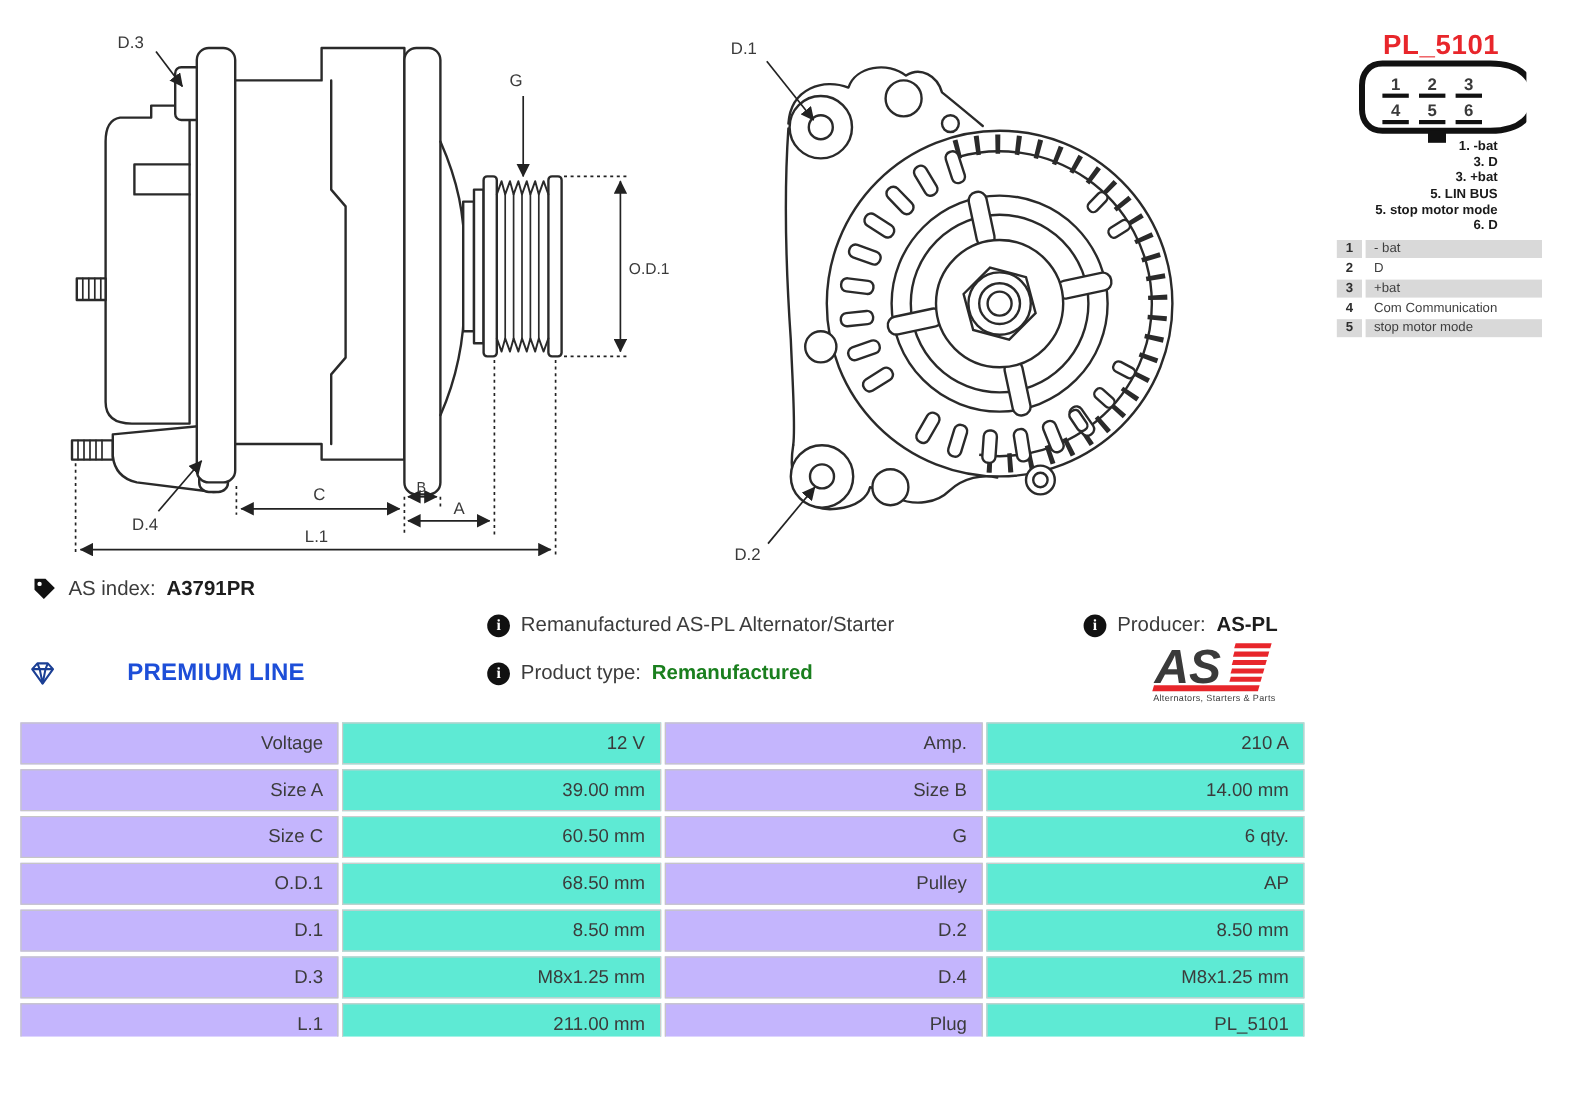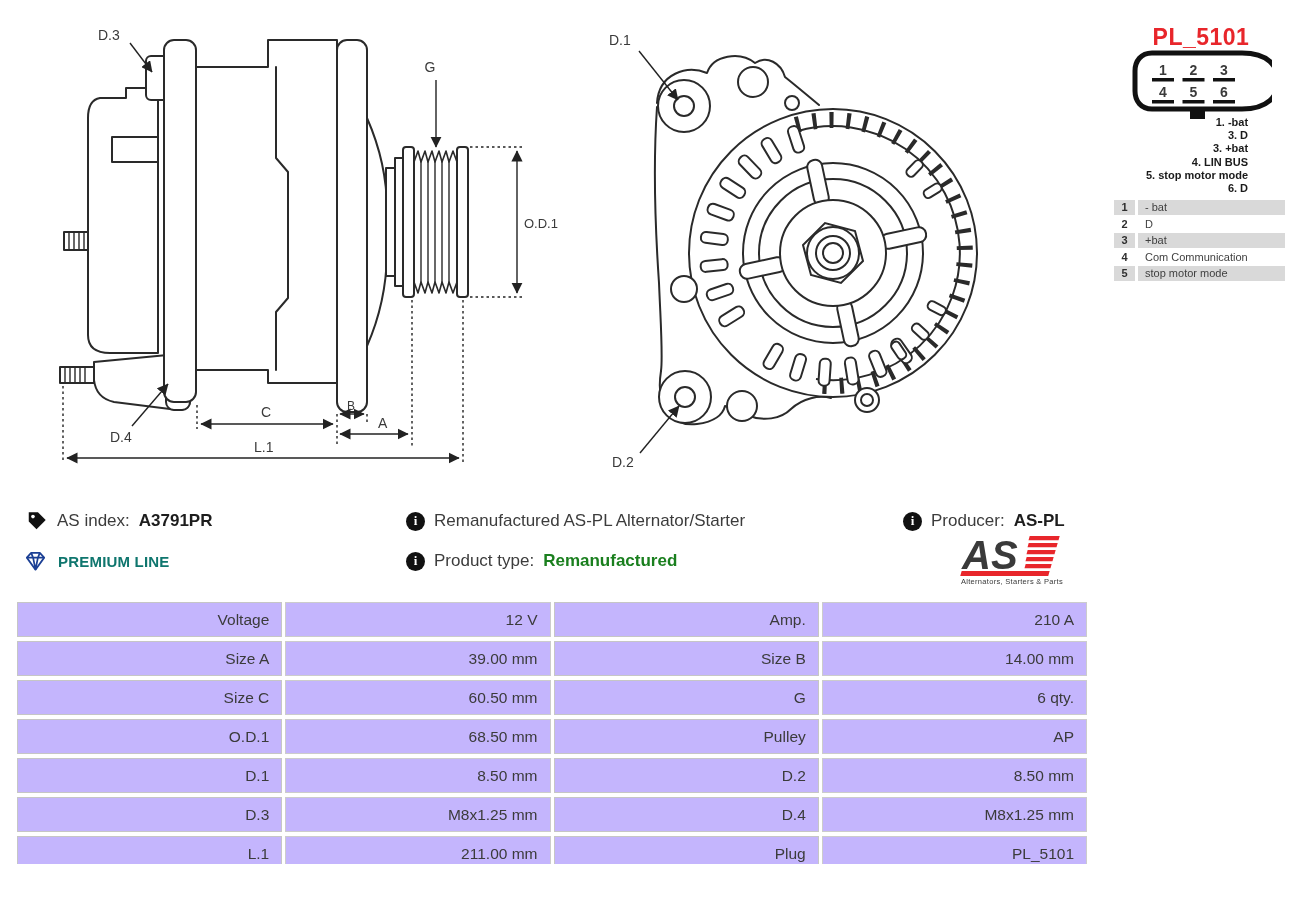--- a/index.html
+++ b/index.html
@@ -25,30 +25,30 @@
                 display:flex;align-items:center;}
   .pin-map-row.odd .pin-map-num,.pin-map-row.odd .pin-map-desc{background:#d9d9d9;}
   .pin-map-row.even .pin-map-num,.pin-map-row.even .pin-map-desc{background:#fff;}
 
   
   .info-item{display:flex;align-items:center;gap:9px;height:30px;font-size:17px;color:#3c3c3c;}
   .info-item b{color:#1d1d1d;}
   .info-icon{width:19px;height:19px;border-radius:50%;background:#111;color:#fff;
              display:flex;align-items:center;justify-content:center;
              font:bold 13px "Liberation Serif",serif;flex:none;}
-  .premium{color:#0f766e;font-weight:bold;font-size:15px;letter-spacing:.2px;}
+  .premium{color:#1d4ed8;font-weight:bold;font-size:20px;letter-spacing:.2px;margin-left:48px;}
   .green{color:#1a7f1e;font-weight:bold;}
 
   
   table.spec{position:absolute;left:14px;top:598px;width:1076px;
              border-collapse:separate;border-spacing:3px 4px;table-layout:fixed;}
   table.spec td{height:33px;font-size:15.5px;color:#3b3b3b;text-align:right;
                 padding:0 12px 0 8px;vertical-align:middle;}
   td.lbl{background:#c4b5fd;border:1px solid #c6c6c6;}
-  td.val{background:#c4b5fd;border:1px solid #cccccc;}
+  td.val{background:#5eead4;border:1px solid #cccccc;}
 </style>
 </head>
 <body>
 
 <div id="page">
 
   <svg class="abs" style="left:30px;top:10px;" width="530" height="465" viewBox="0 0 530 465">
     <defs>
       <marker id="m-ah" viewBox="0 0 8 8" refX="7.5" refY="4" markerWidth="8" markerHeight="8" orient="auto-start-reverse">
         <path d="M0,0 L8,4 L0,8 Z" fill="#222"></path>
@@ -208,21 +208,21 @@
       <rect x="22" y="52" width="22" height="3.5"></rect>
         <rect x="52.5" y="52" width="22" height="3.5"></rect>
         <rect x="83" y="52" width="22" height="3.5"></rect>
     </g>
   </svg>
 
   <div class="abs pin-legend" style="left:1146px;top:116px;">
     <div>1. -bat</div>
     <div>3. D</div>
     <div>3. +bat</div>
-    <div>4. LIN BUS</div>
+    <div>5. LIN BUS</div>
     <div>5. stop motor mode</div>
     <div>6. D</div>
   </div>
 
   <div class="abs pin-map" style="left:1114px;top:200px;">
     <div class="pin-map-row odd">
       <div class="pin-map-num">1</div>
       <div class="pin-map-desc">- bat</div>
     </div>
     <div class="pin-map-row even">
@@ -236,21 +236,21 @@
     <div class="pin-map-row even">
       <div class="pin-map-num">4</div>
       <div class="pin-map-desc">Com Communication</div>
     </div>
     <div class="pin-map-row odd">
       <div class="pin-map-num">5</div>
       <div class="pin-map-desc">stop motor mode</div>
     </div>
   </div>
 
-  <div class="abs info-item" style="left:26px;top:506px;">
+  <div class="abs info-item" style="left:26px;top:476px;">
     <svg width="22" height="22" viewBox="0 0 24 24">
       <path d="M13,2.5 L21.5,11 L11.5,21 L3,12.5 L3,2.5 Z" fill="#111"></path>
       <circle cx="7.6" cy="7.2" r="2" fill="#fff"></circle>
     </svg>
     <span>AS index:</span>
     <b>A3791PR</b>
   </div>
 
   <div class="abs info-item" style="left:406px;top:506px;">
     <span class="info-icon">i</span>

